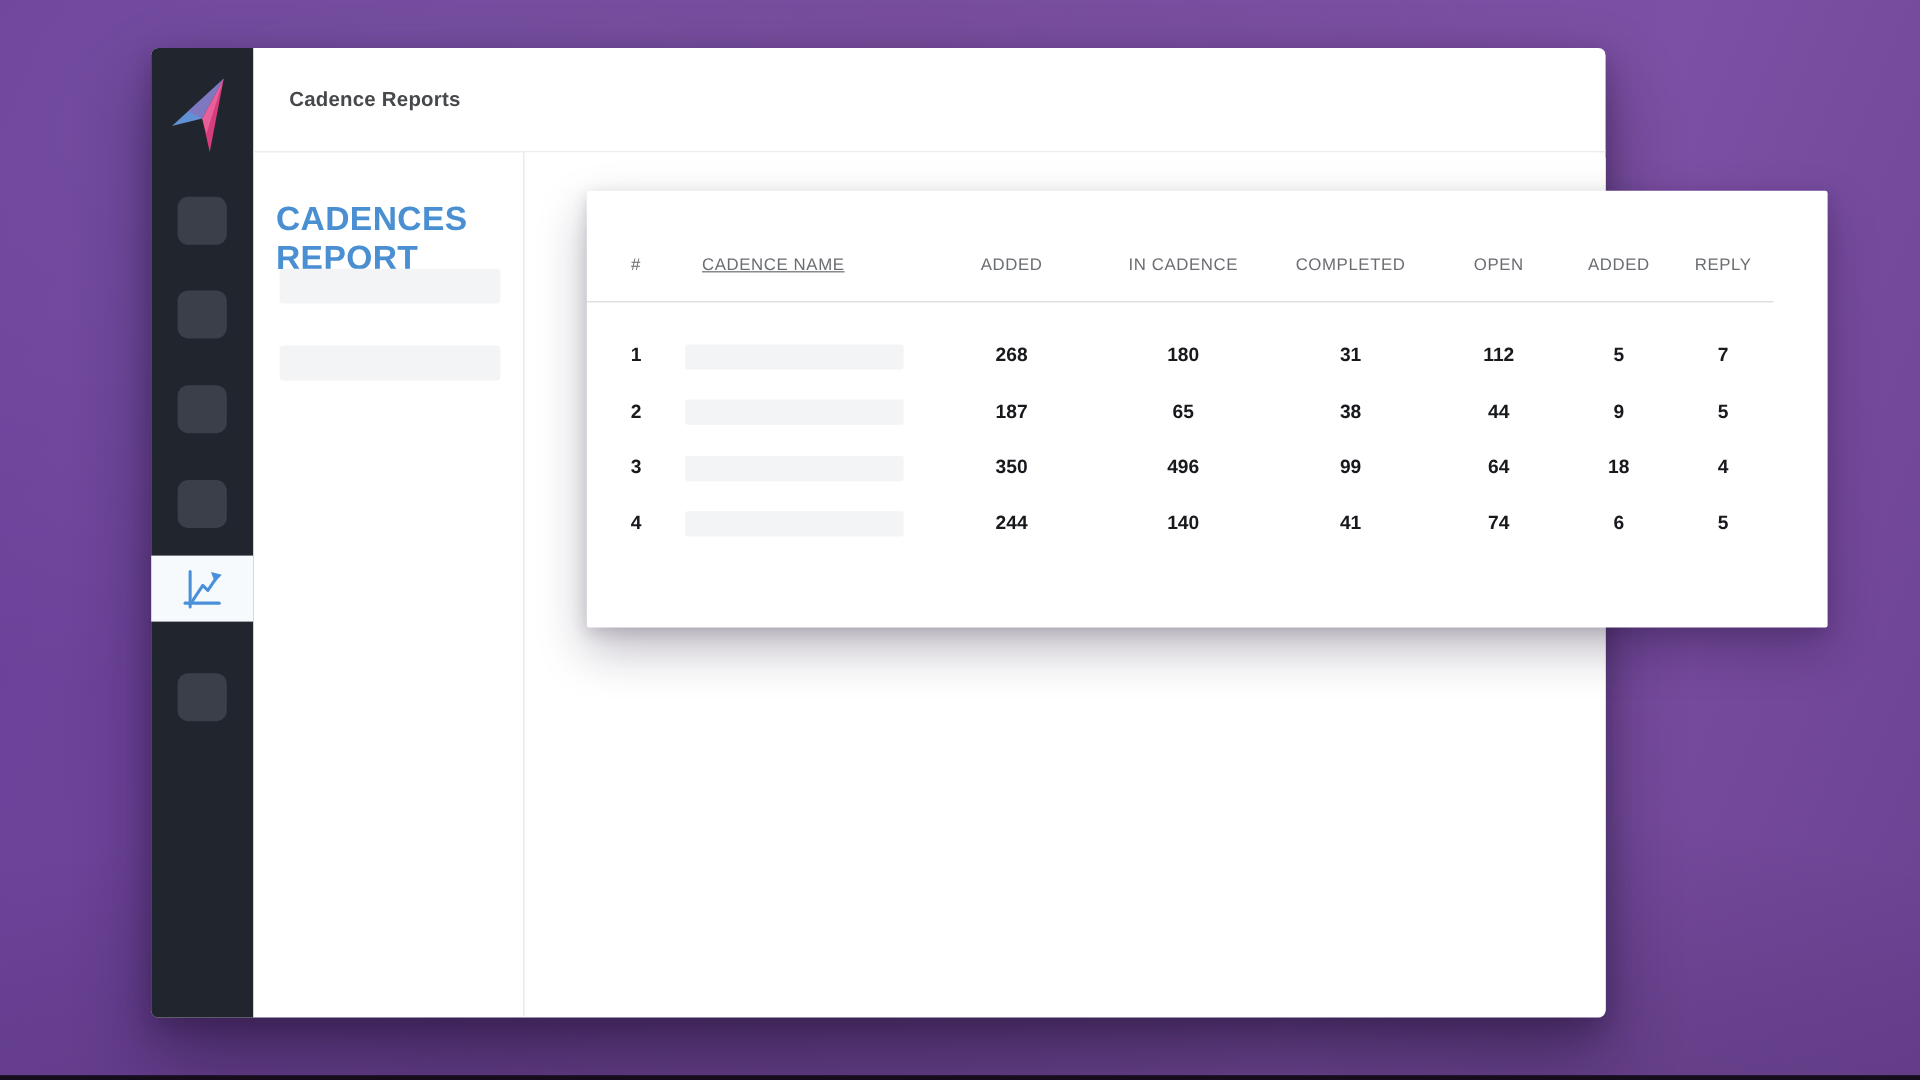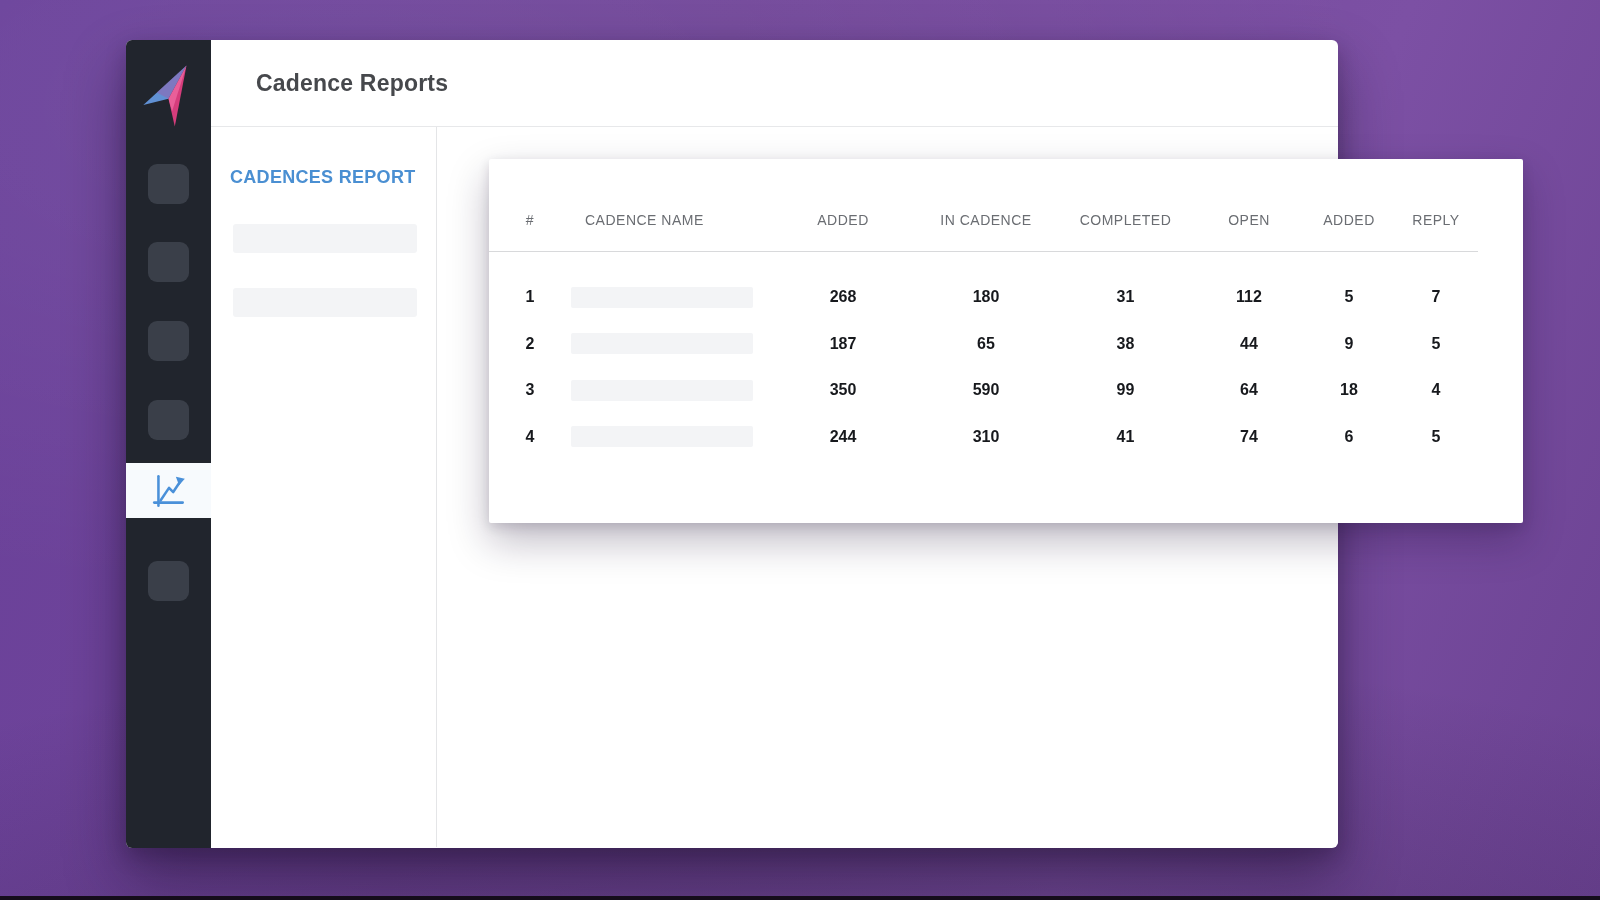--- a/index.html
+++ b/index.html
@@ -29,26 +29,26 @@
   }
   .nav-active{
     position:absolute;left:0;top:423px;width:85px;height:55px;
     background:#f7fafd;display:flex;align-items:center;justify-content:center;cursor:pointer;
   }
   .main{position:absolute;left:85px;top:0;right:0;bottom:0;}
   .topbar{
     height:87px;border-bottom:1px solid #e7e8ea;display:flex;align-items:center;
     padding-left:29px;
   }
-  .topbar h1{margin:16px;font-size:23px;font-weight:700;color:#46484c;letter-spacing:0.2px;}
+  .topbar h1{margin:1px;font-size:17px;font-weight:700;color:#46484c;letter-spacing:0.2px;}
   .body{display:flex;height:calc(100% - 88px);}
   .panel{width:226px;border-right:1px solid #e4e5e7;position:relative;}
   .panel h2{
     position:absolute;left:19px;top:40px;margin:0;
-    font-size:18px;font-weight:700;color:#4a8fd2;letter-spacing:0.3px;cursor:pointer;
+    font-size:28px;font-weight:700;color:#4a8fd2;letter-spacing:0.3px;cursor:pointer;
   }
   .ph-bar{
     position:absolute;left:22px;width:184px;height:29px;border-radius:3px;
     background:#f3f4f6;cursor:pointer;
   }
   .content{flex:1;background:#fff;border-radius:0 6px 6px 0;}
   
   .card{
     position:absolute;left:489px;top:159px;width:1034px;height:364px;
     background:#ffffff;border-radius:2px;
@@ -59,21 +59,21 @@
     grid-template-columns:82px 200px 144px 142px 137px 110px 90px 84px;
   }
   .thead{
     height:93px;align-items:end;padding-bottom:23px;
     border-bottom:1px solid #d8d9db;margin-right:45px;
   }
   .th{
     font-size:14px;color:#6a6d72;letter-spacing:0.5px;text-align:center;
     white-space:nowrap;
   }
-  .th.left{text-align:left;padding-left:14px;}
+  .th.left{text-align:left;padding-left:14px;text-decoration:underline;}
   .tbody{padding-top:22px;}
   .trow{height:46.5px;align-items:center;margin-right:45px;cursor:pointer;}
   .td{font-size:16px;font-weight:700;color:#17191d;text-align:center;}
   .name-bar{display:block;width:182px;height:21px;border-radius:2px;background:#f3f4f6;}
   
   .strip{position:absolute;left:0;bottom:0;width:100%;height:4px;background:#150d1b;}
 </style>
 </head>
 <body>
 
@@ -164,34 +164,34 @@
         <div class="td">9</div>
         <div class="td">5</div>
       </div>
 
       <div class="grid trow">
         <div class="td">3</div>
         <div class="td">
             <span class="name-bar"></span>
           </div>
         <div class="td">350</div>
-        <div class="td">590</div>
+        <div class="td">496</div>
         <div class="td">99</div>
         <div class="td">64</div>
         <div class="td">18</div>
         <div class="td">4</div>
       </div>
 
       <div class="grid trow">
         <div class="td">4</div>
         <div class="td">
             <span class="name-bar"></span>
           </div>
         <div class="td">244</div>
-        <div class="td">310</div>
+        <div class="td">140</div>
         <div class="td">41</div>
         <div class="td">74</div>
         <div class="td">6</div>
         <div class="td">5</div>
       </div>
 
     </div>
   </section>
 
   <div class="strip"></div>

